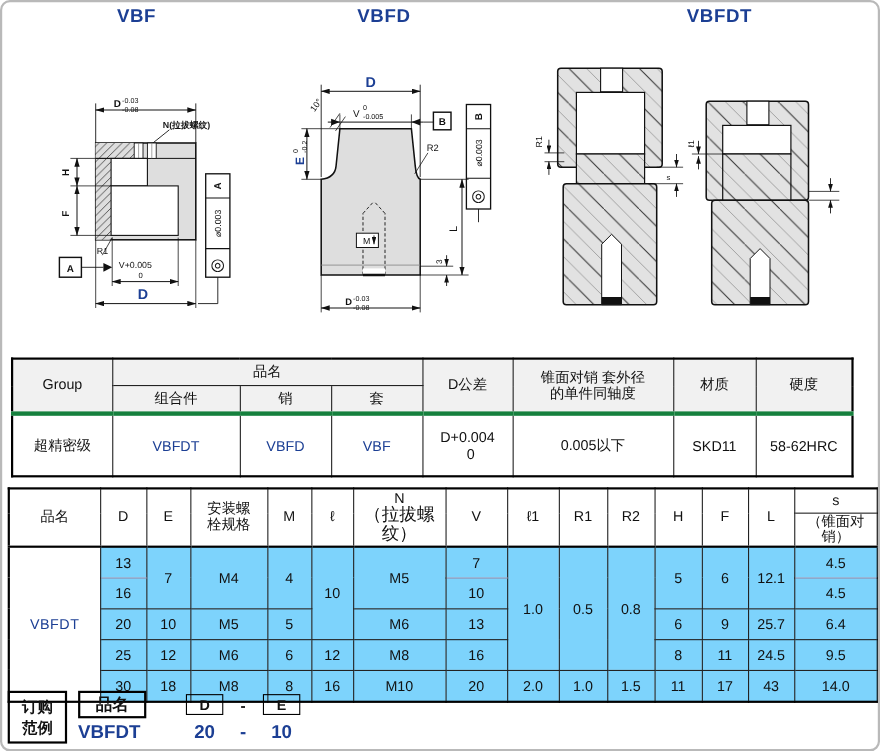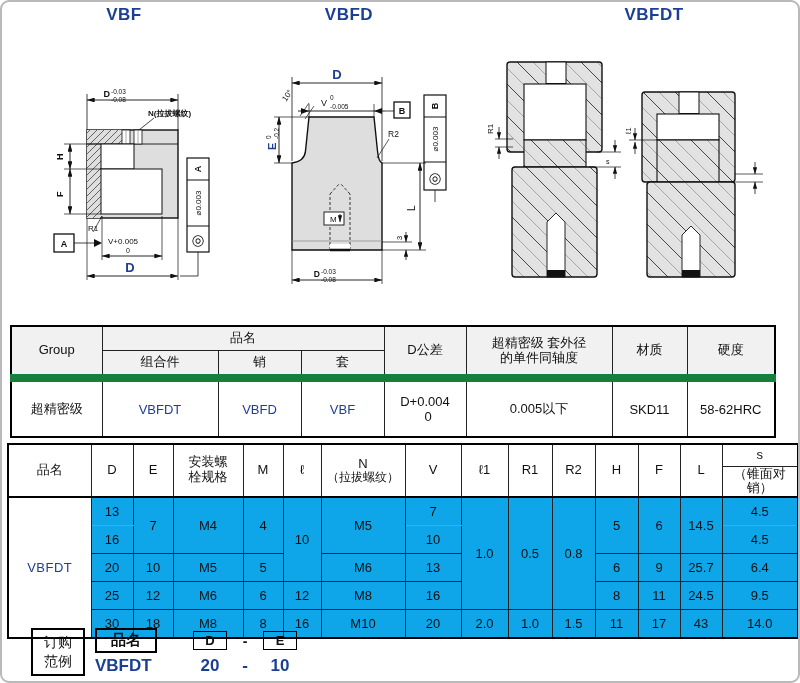--- a/index.html
+++ b/index.html
@@ -7,37 +7,37 @@
         background:#fff;overflow:hidden;font-family:"Liberation Sans","DejaVu Sans",sans-serif;color:#111;}
   .title{position:absolute;top:3px;font-size:17px;font-weight:bold;color:#1c3f94;letter-spacing:.5px;text-align:center;}
   svg text{font-family:"Liberation Sans","DejaVu Sans",sans-serif;fill:#111;}
   svg text.blue{fill:#1c3f94;font-weight:bold;}
   .abs{position:absolute;}
   
   table{border-collapse:collapse;table-layout:fixed;}
   .spec{position:absolute;left:8px;top:323px;width:764px;border:2px solid #000;}
   .spec th,.spec td{border:1px solid #222;text-align:center;vertical-align:middle;font-weight:normal;font-size:13px;padding:0;}
   .spec thead th{background:#f1f1f1;height:23px;line-height:1.15;}
-  .spec tbody td{height:54px;background:#fff;border-top:8px solid #15803d;}
+  .spec tbody td{height:54px;background:#fff;border-top:4px solid #15803d;}
   .bold{font-weight:bold;}
   .bluet{color:#1c3f94;font-weight:bold;}
   
   .dims{position:absolute;left:5px;top:441px;width:790px;border:2px solid #000;}
   .dims th,.dims td{border:1px solid #222;text-align:center;vertical-align:middle;font-weight:normal;font-size:13px;padding:0;}
   .dims thead th{background:#fff;height:21px;line-height:1.1;}
-  .dims tbody td{height:27px;background:#0ea5e9;}
+  .dims tbody td{height:27px;background:#7dd3fc;}
   .dims tbody tr.first td{border-top:2px solid #000;}
   .dims td.white{background:#fff;}
   .dims td.light-b{border-bottom:1px solid #938daf;}
   .part-cell{color:#1c3f94;font-weight:bold;font-size:17px;letter-spacing:.5px;}
   .hdr-wrap{width:3.3em;margin:0 auto;line-height:1.15;}
-  .subhdr{font-size:12px;}
+  .subhdr{font-size:16px;}
   
   .order{position:absolute;left:5px;top:626px;display:flex;align-items:flex-start;}
-  .order-badge{border:2px solid #000;width:46px;padding:3px 2px;text-align:center;font-size:14px;font-weight:normal;line-height:1.35;margin-left:24px;}
+  .order-badge{border:2px solid #000;width:46px;padding:3px 2px;text-align:center;font-size:14px;font-weight:bold;line-height:1.35;}
   .order-grid{display:grid;grid-template-columns:92px 46px 24px 46px;margin-left:10px;row-gap:3px;align-items:center;}
   .obox{border:2px solid #000;font-weight:bold;text-align:center;}
   .pinmei-box{width:58px;font-size:15px;padding:1px 0;justify-self:start;}
   .sbox{width:32px;font-size:13px;padding:1px 0;border-width:1.5px;justify-self:center;}
   .odash{text-align:center;font-weight:bold;font-size:14px;}
   .oblue{color:#1c3f94;font-weight:bold;font-size:17px;}
   .c{justify-self:center;}
 </style>
 </head>
 <body>
@@ -259,21 +259,21 @@
         <col style="width:146px">
         <col style="width:75px">
         <col style="width:88px">
       </colgroup>
     <thead>
       <tr>
         <th rowspan="2">Group</th>
         <th colspan="3">品名</th>
         <th rowspan="2">D公差</th>
         <th rowspan="2">
-          <div>超精密级 套外径</div>
+          <div>锥面对销 套外径</div>
           <div>的单件同轴度</div>
         </th>
         <th rowspan="2">材质</th>
         <th rowspan="2">硬度</th>
       </tr>
       <tr>
         <th>组合件</th>
         <th>销</th>
         <th>套</th>
       </tr>
@@ -348,21 +348,21 @@
         <td rowspan="2">M4</td>
         <td rowspan="2">4</td>
         <td rowspan="3">10</td>
         <td rowspan="2">M5</td>
         <td class="light-b">7</td>
         <td rowspan="4">1.0</td>
         <td rowspan="4">0.5</td>
         <td rowspan="4">0.8</td>
         <td rowspan="2">5</td>
         <td rowspan="2">6</td>
-        <td rowspan="2">14.5</td>
+        <td rowspan="2">12.1</td>
         <td class="light-b">4.5</td>
       </tr>
       <tr>
         <td>16</td>
         <td>10</td>
         <td>4.5</td>
       </tr>
       <tr>
         <td>20</td>
         <td>10</td>

